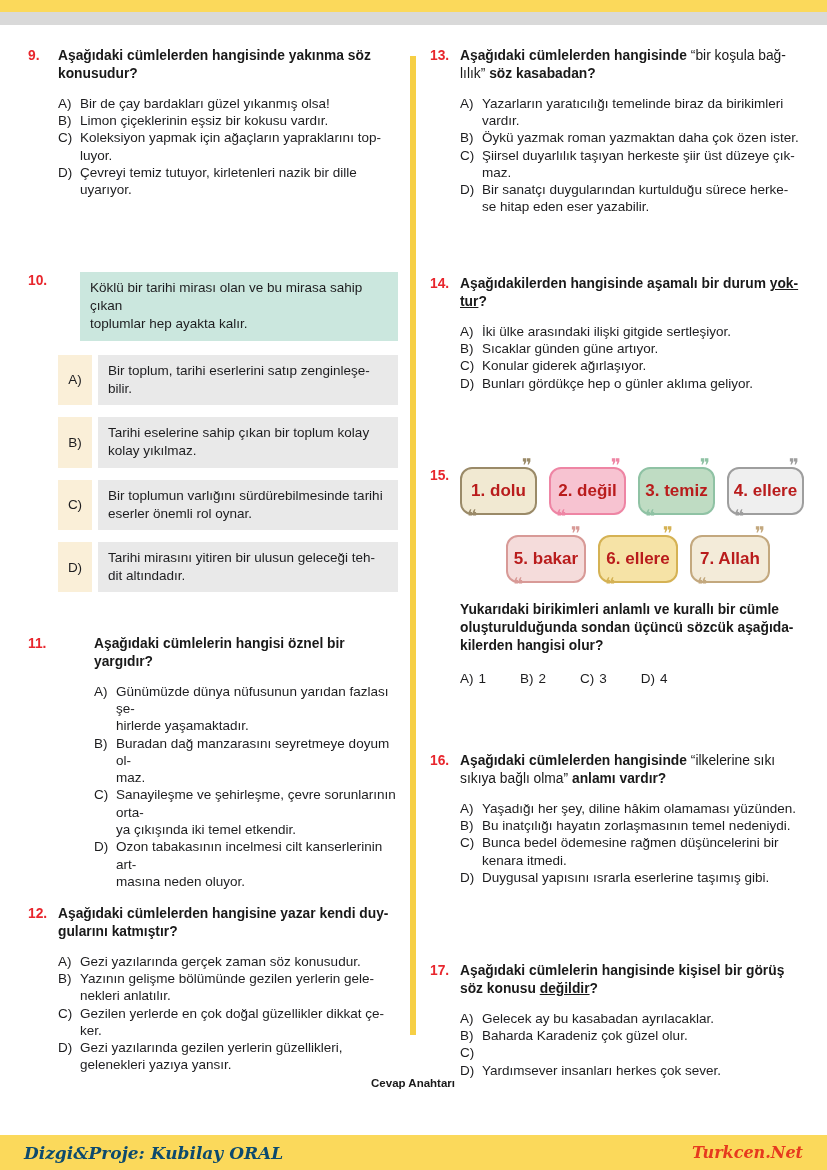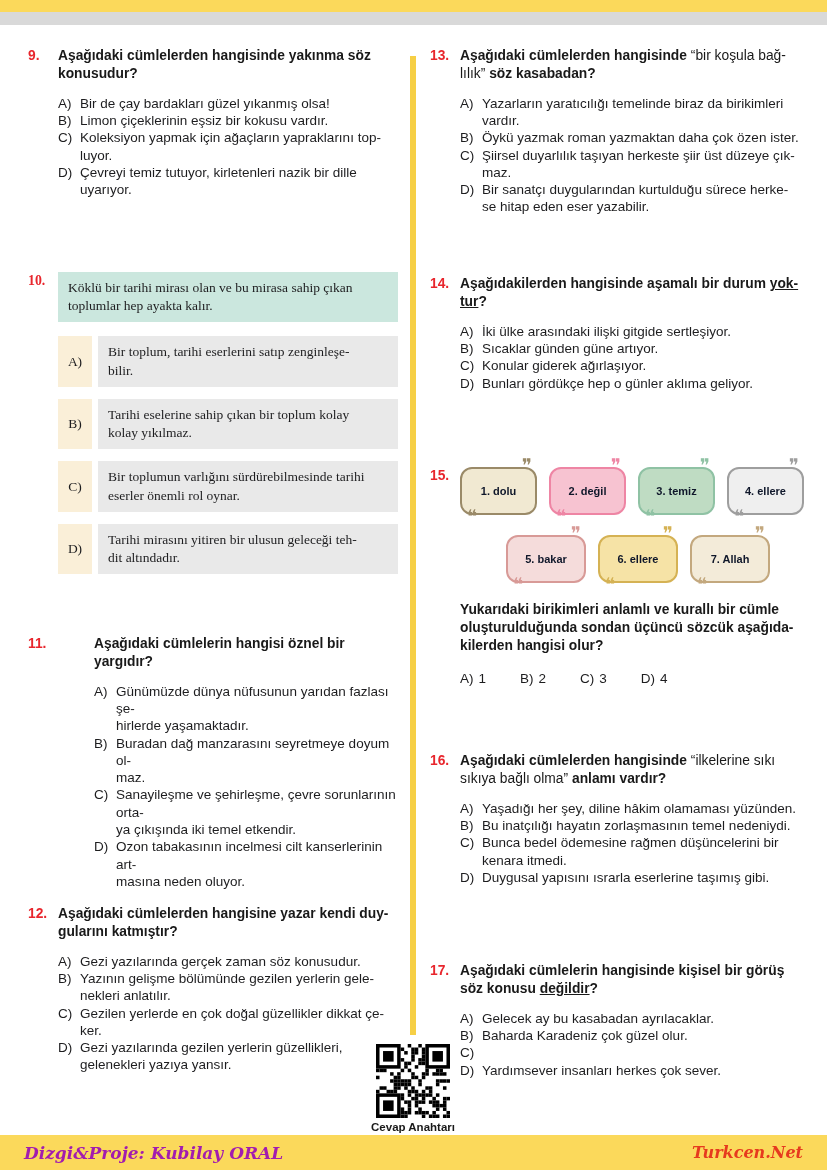--- a/index.html
+++ b/index.html
@@ -15,46 +15,46 @@
   .qtitle{font-weight:bold;font-size:13.8px;line-height:1.3;white-space:pre-line;color:#191919;}
   .qtitle .n{font-weight:normal;white-space:pre-line;}
   .qtitle .b{font-weight:bold;white-space:pre-line;}
   .qtitle .u{text-decoration:underline;}
   .opts{margin-top:12px;}
   .opt{display:flex;font-size:13.5px;line-height:1.28;}
   .opt-label{flex:0 0 22px;}
   .opt-text{white-space:pre-line;}
 
   .intro-box{background:#CBE7DE;padding:7px 10px;font-size:13.5px;line-height:1.35;
-             white-space:pre-line;margin-bottom:13px;}
+             white-space:pre-line;margin-bottom:13px;margin-left:22px;}
   .boxopts{margin-top:14px;}
   .boxrow{display:flex;gap:6px;margin-bottom:12px;align-items:stretch;}
   .letterbox{flex:0 0 34px;background:#FAEFD8;display:flex;align-items:center;justify-content:center;
              font-size:13.5px;}
   .textbox{flex:1;background:#E9E9E9;padding:7px 10px;font-size:13.5px;line-height:1.35;white-space:pre-line;}
 
   .bubble-row{display:flex;gap:12px;}
   .bubble-row.row2{margin-top:20px;margin-left:46px;}
   .bubble{position:relative;width:76px;height:44px;border:2px solid #999;border-radius:12px;
           display:flex;align-items:center;justify-content:center;}
-  .bubble-label{font-weight:bold;font-size:11px;color:#0f172a;}
+  .bubble-label{font-weight:bold;font-size:17px;color:#b91c1c;}
   .bq{position:absolute;font-size:19px;line-height:1;letter-spacing:-2px;}
   .bq.tr{top:-13px;right:5px;}
   .bq.bl{bottom:-13px;left:5px;}
   .q15-question{margin-top:18px;font-weight:bold;font-size:13.8px;line-height:1.3;white-space:pre-line;color:#191919;}
   .q15-opts{display:flex;gap:34px;margin-top:16px;font-size:13.5px;}
   .q15-opt{display:flex;gap:5px;}
 
-  .qr-wrap{position:absolute;left:371px;top:1044px;width:84px;display:flex;flex-direction:column;align-items:center;}
+  .qr-wrap{position:absolute;left:371px;top:1044px;width:84px;display:flex;flex-direction:row;align-items:center;}
   .qr-svg{width:74px;height:74px;display:block;}
   .qr-caption{margin-top:3px;font-weight:bold;font-size:11.5px;white-space:nowrap;color:#191919;}
 
   .footer{position:absolute;left:0;right:0;bottom:0;height:35px;background:#FBD95B;
           display:flex;align-items:center;justify-content:space-between;padding:0 24px;}
-  .credit{font-family:"DejaVu Serif",serif;font-style:italic;font-weight:600;font-size:17px;color:#a21caf;}
+  .credit{font-family:"DejaVu Serif",serif;font-style:italic;font-weight:600;font-size:17px;color:#0c4a6e;}
   .brand{font-family:"DejaVu Serif",serif;font-style:italic;font-weight:bold;font-size:16px;color:#E63A1E;}
 </style>
 </head>
 <body>
 
 <div class="page">
   <div class="bar-yellow"></div>
   <div class="bar-gray"></div>
   <div class="divider"></div>
 
@@ -79,21 +79,21 @@
           </div>
         <div class="opt">
             <span class="opt-label">D)</span>
             <span class="opt-text">Çevreyi temiz tutuyor, kirletenleri nazik bir dille
 uyarıyor.</span>
           </div>
       </div>
     </div>
   </div>
 
-  <div class="q" style="left:28px;top:272px;width:370px;font-family:Liberation Serif, serif;">
+  <div class="q" style="left:28px;top:272px;width:370px;">
     <div class="qnum">10.</div>
     <div class="qbody">
       <div class="intro-box">Köklü bir tarihi mirası olan ve bu mirasa sahip çıkan
 toplumlar hep ayakta kalır.</div>
       <div class="boxopts">
         <div class="boxrow">
             <div class="letterbox">A)</div>
             <div class="textbox">Bir toplum, tarihi eserlerini satıp zenginleşe-
 bilir.</div>
           </div>

